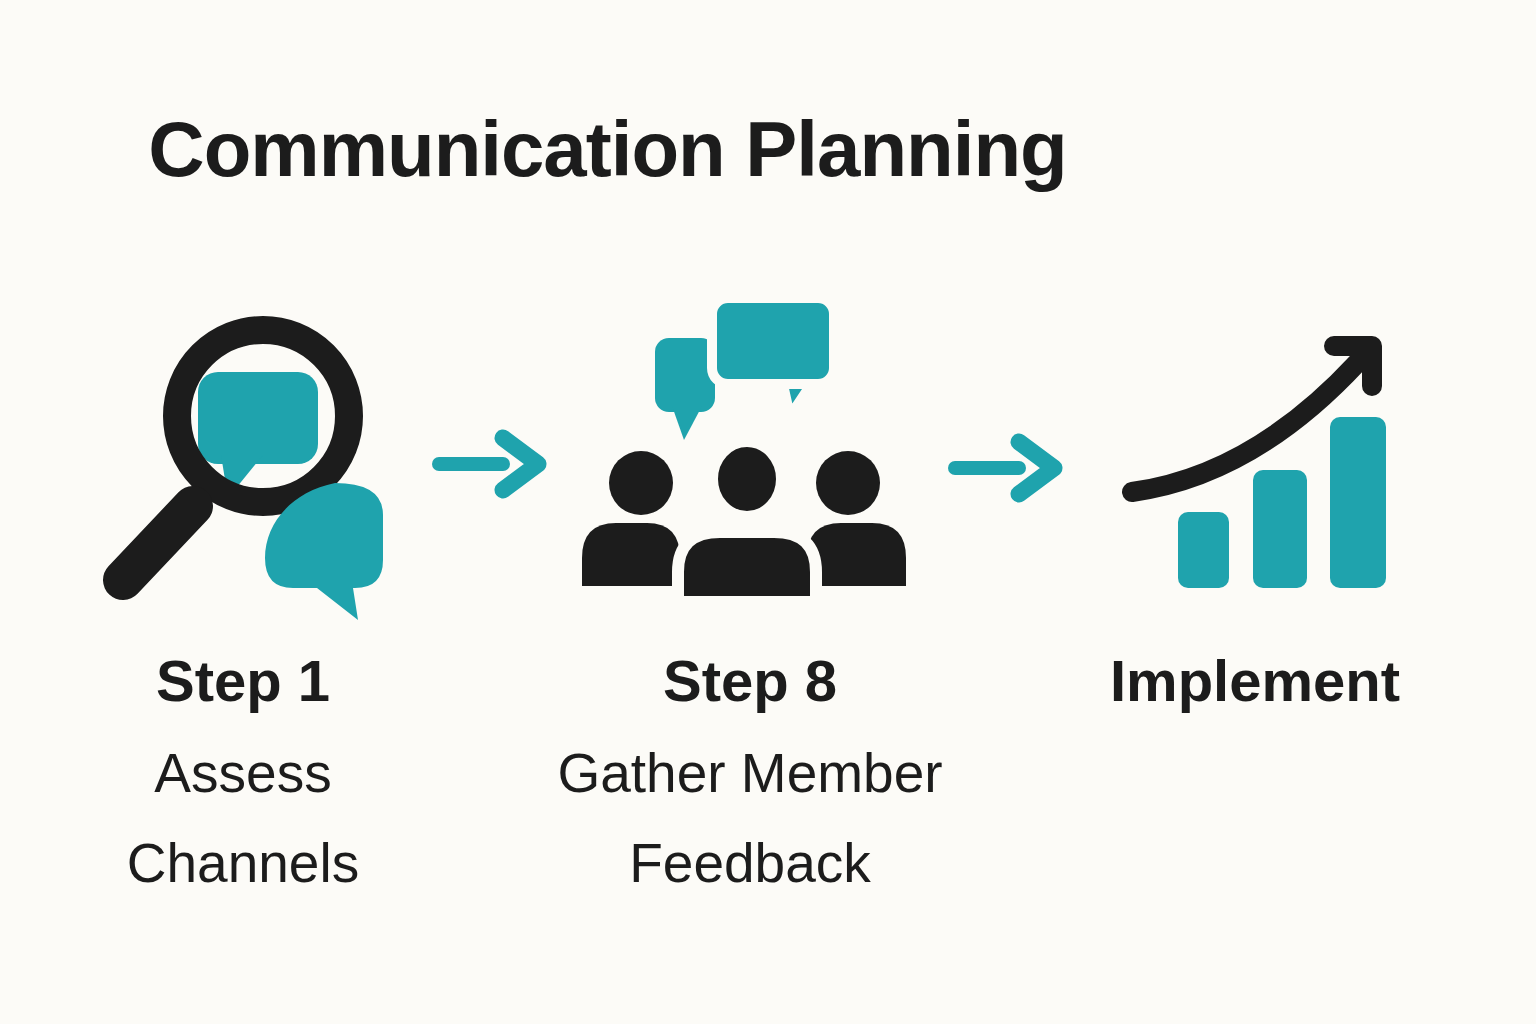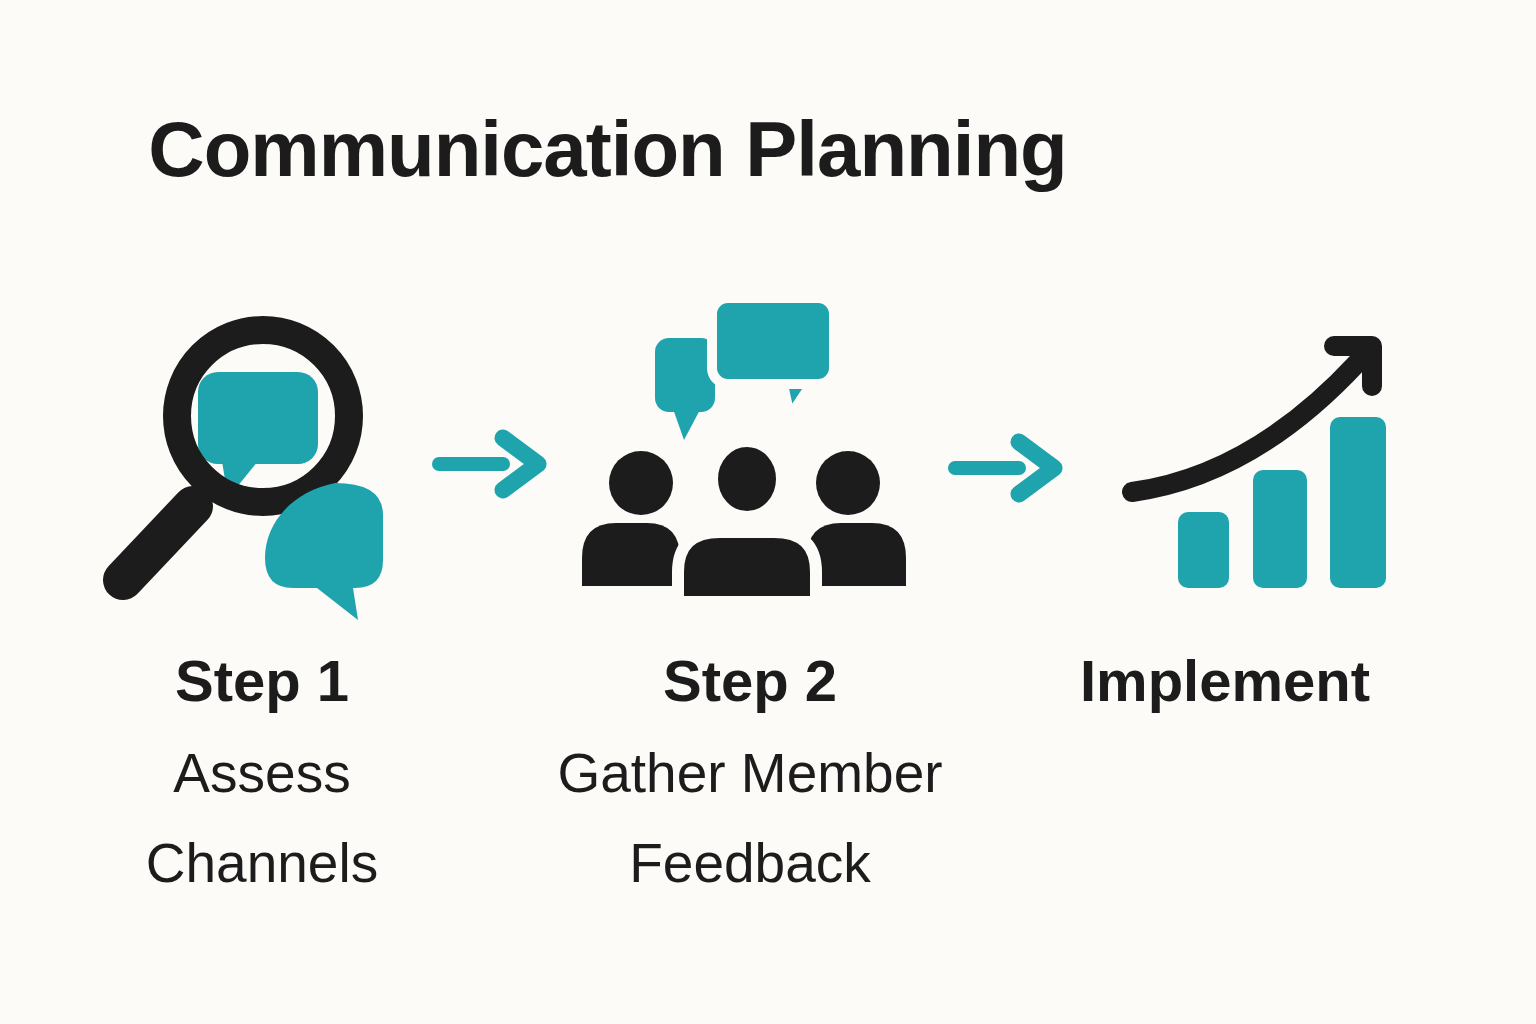--- a/index.html
+++ b/index.html
@@ -39,23 +39,23 @@
   }
   .step-desc{
     position:absolute;
     text-align:center;
     font-size:55px;
     font-weight:400;
     line-height:1;
     color:var(--ink);
   }
   
-  .col1{left:62px;width:400px;}
+  .col1{left:43px;width:400px;}
   .col2{left:530px;width:440px;}
-  .col3{left:1000px;width:450px;}
+  .col3{left:1030px;width:450px;}
 </style>
 </head>
 <body>
 
 <div class="canvas">
 
   <div class="title">Communication Planning</div>
 
   <div class="icon" style="left:95px;top:300px;">
     <svg width="320" height="340" viewBox="0 0 320 340" xmlns="http://www.w3.org/2000/svg">
@@ -124,19 +124,19 @@
       <rect x="220" y="97" width="56" height="171" rx="10" fill="var(--teal)"></rect>
       <path d="M 22 172 C 95 162, 172 124, 248 42" fill="none" stroke="var(--ink)" stroke-width="20" stroke-linecap="round"></path>
       <path d="M 224 26 L 262 26 L 262 66" fill="none" stroke="var(--ink)" stroke-width="20" stroke-linecap="round" stroke-linejoin="round"></path>
     </svg>
   </div>
 
   <div class="step-label col1" style="top:652px;">Step 1</div>
   <div class="step-desc col1" style="top:836px;">Channels</div>
   <div class="step-desc col1" style="top:746px;">Assess</div>
 
-  <div class="step-label col2" style="top:652px;">Step 2</div>
+  <div class="step-label col2" style="top:652px;">Step 8</div>
   <div class="step-desc col2" style="top:836px;">Feedback</div>
   <div class="step-desc col2" style="top:746px;">Gather Member</div>
 
   <div class="step-label col3" style="top:652px;">Implement</div>
 
 </div>
 
 </body></html>

